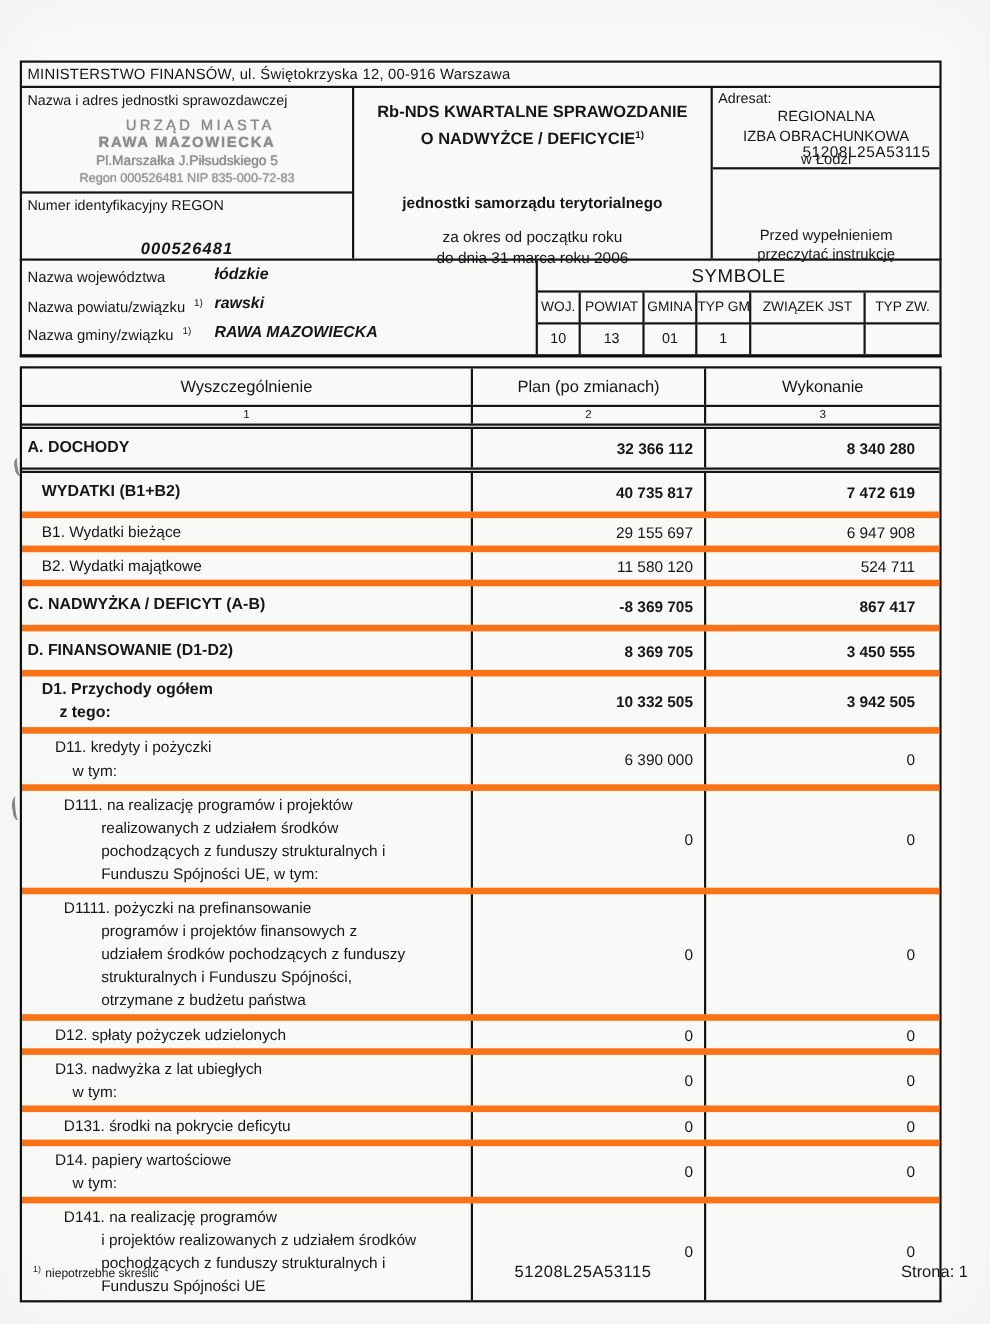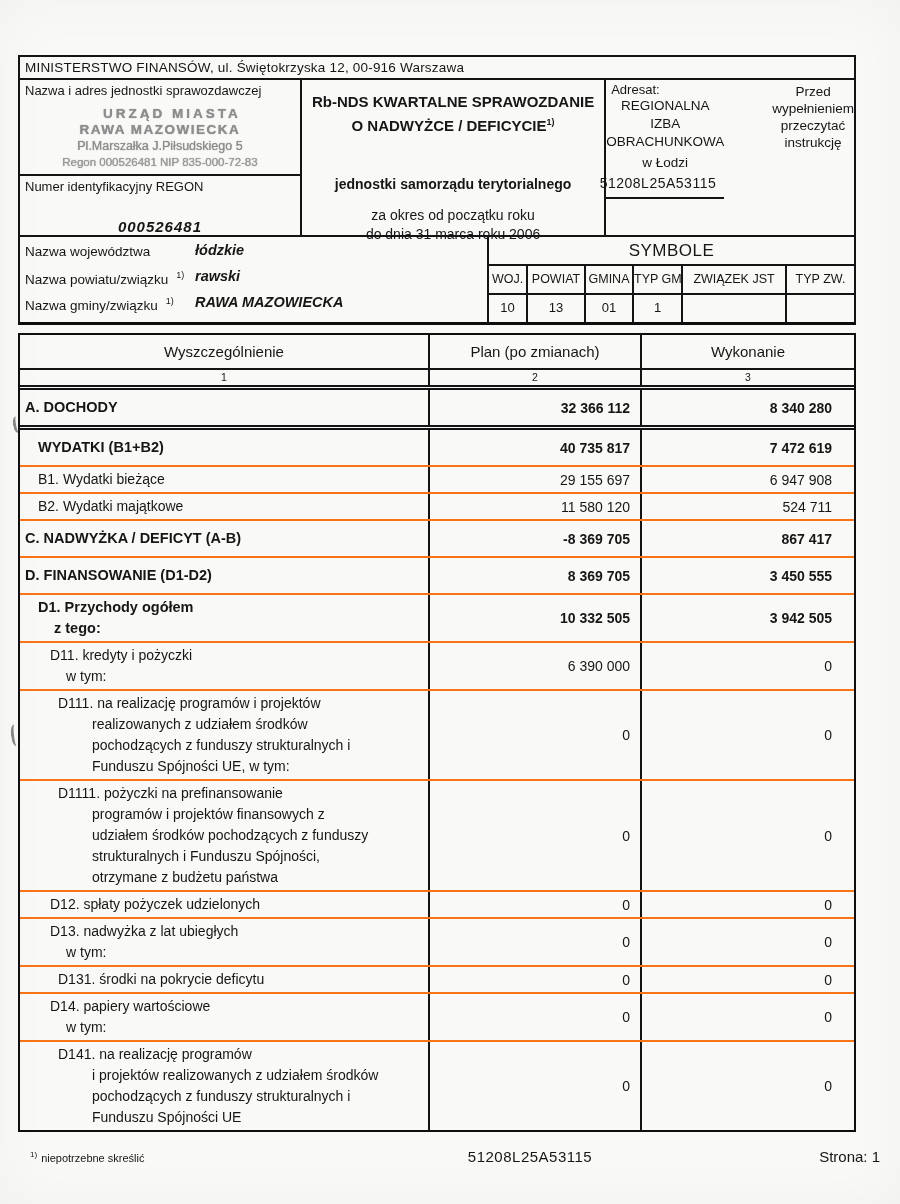--- a/index.html
+++ b/index.html
@@ -19,33 +19,33 @@
   }
 
   
   .head3 { display:flex; border:2px solid #141414; border-top:none; height:157px; }
   .col-left  { width:302px; border-right:2px solid #141414; display:flex; flex-direction:column; }
   .box-reporter { height:104px; border-bottom:2px solid #141414; position:relative; }
   .box-regon    { flex:1; position:relative; }
   .small-label { font-size:13px; padding:3px 0 0 5px; }
   .stamp { text-align:center; margin-top:8px; color:#8d8d8d;
            text-shadow:0 0 1px rgba(120,120,120,.9); line-height:16px; }
-  .stamp .s1 { font-size:13.5px; font-weight:bold; letter-spacing:3px;margin-left:24px; }
+  .stamp .s1 { font-size:13.5px; font-weight:normal; letter-spacing:3px;margin-left:24px; }
   .stamp .s2 { font-size:13.5px; font-weight:bold; letter-spacing:1.5px; }
   .stamp .s3 { font-size:12.5px; }
   .stamp .s4 { font-size:11.5px; color:#9a9a9a; }
   .regon-value { text-align:center; margin-top:24px; font-size:15px;
                  font-weight:bold; font-style:italic; letter-spacing:1px; }
 
   .col-mid { width:326px; border-right:2px solid #141414; position:relative; text-align:center; }
   .mid-title { margin-top:12px; font-size:15px; font-weight:bold; line-height:20px; }
   .mid-sub   { position:absolute; top:96px; width:100%; font-size:14px; font-weight:bold; }
   .mid-period{ position:absolute; top:126px; width:100%; font-size:14px; line-height:19px; }
 
-  .col-right { flex:1; display:flex; flex-direction:row;gap:48px; }
+  .col-right { flex:1; display:flex; flex-direction:column;gap:48px; }
   .box-adresat { height:119px; border-bottom:2px solid #141414; position:relative; }
   .adresat-label { font-size:13px; padding:2px 0 0 5px; }
   .adresat-lines { text-align:center; font-size:13.5px; line-height:18px; }
   .adresat-town  { text-align:center; font-size:13.5px; margin-top:4px; }
   .adresat-code  { position:absolute; right:8px; bottom:6px; font-size:14px; letter-spacing:.5px; }
   .box-instr { flex:1; text-align:center; font-size:13.5px; line-height:17px; padding-top:3px; }
 
   
   .names { display:flex; border:2px solid #141414; border-top:none;
            border-bottom:3px solid #0d0d0d; height:88px; }
@@ -58,21 +58,21 @@
   .sym-title { height:29px; border-bottom:2px solid #141414; text-align:center;
                font-size:17px; line-height:27px; letter-spacing:.5px; }
   .sym-grid { display:grid; grid-template-columns:39px 58px 48px 49px 104px auto; flex:1; }
   .sym-cell { border-right:2px solid #141414; border-bottom:2px solid #141414;
               font-size:12.5px; text-align:center; line-height:26px; white-space:nowrap; overflow:hidden; }
   .sym-cell:nth-child(6n) { border-right:none; }
   .sym-cell.valrow { border-bottom:none; font-size:13px; }
 
   
   .main-table { margin-top:8px; border:2.5px solid #0f0f0f; }
-  .trow { display:flex; align-items:stretch; border-top:2px solid #f97316; }
+  .trow { display:flex; align-items:stretch; border-top:6px solid #f97316; }
   .trow.first { border-top:none; }
   .c1 { width:410px; border-right:2px solid #141414; display:flex; align-items:center; }
   .c2 { width:212px; border-right:2px solid #141414; display:flex; align-items:center;
         justify-content:flex-end; padding-right:10px; font-size:14px; }
   .c3 { flex:1; display:flex; align-items:center; justify-content:flex-end;
         padding-right:22px; font-size:14px; }
   .lbl { font-size:14px; line-height:21px; padding:2px 4px; }
   .trow.bold .lbl, .trow.bold .c2, .trow.bold .c3 { font-weight:bold; }
   .trow.bold .lbl { font-size:14.5px; }
   .trow.lg .lbl { padding-top:7px; padding-bottom:7px; }

